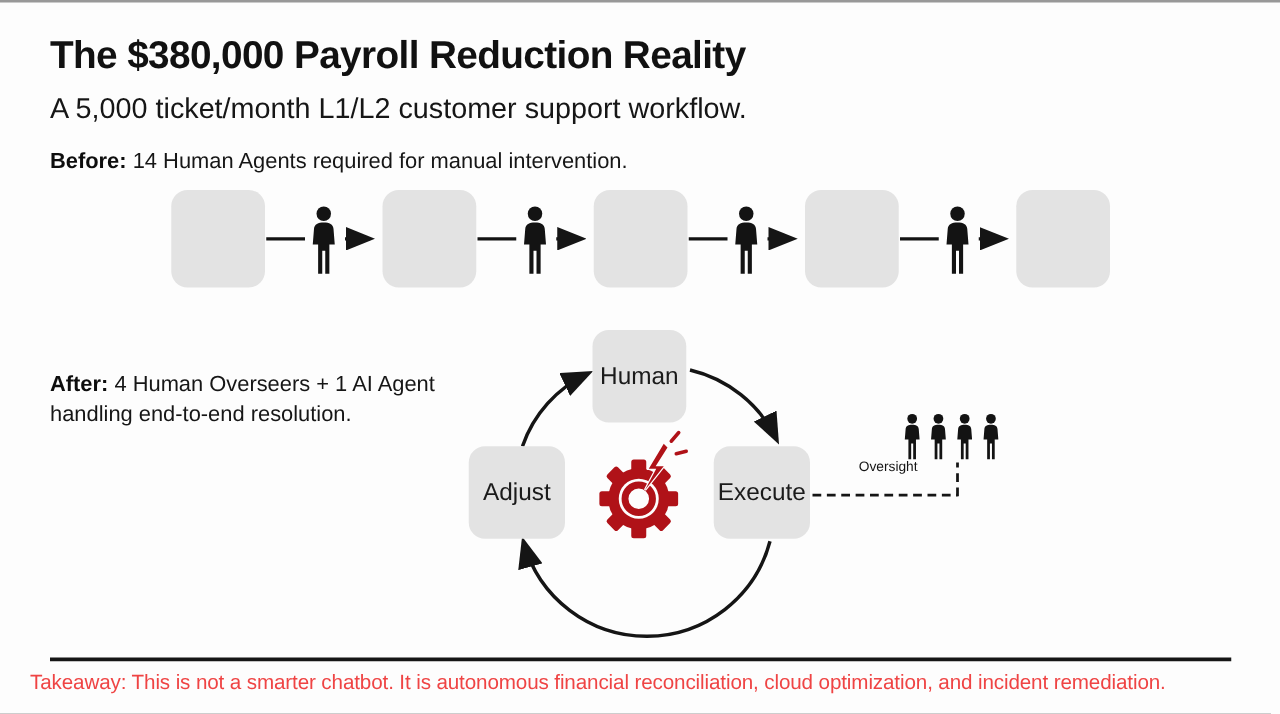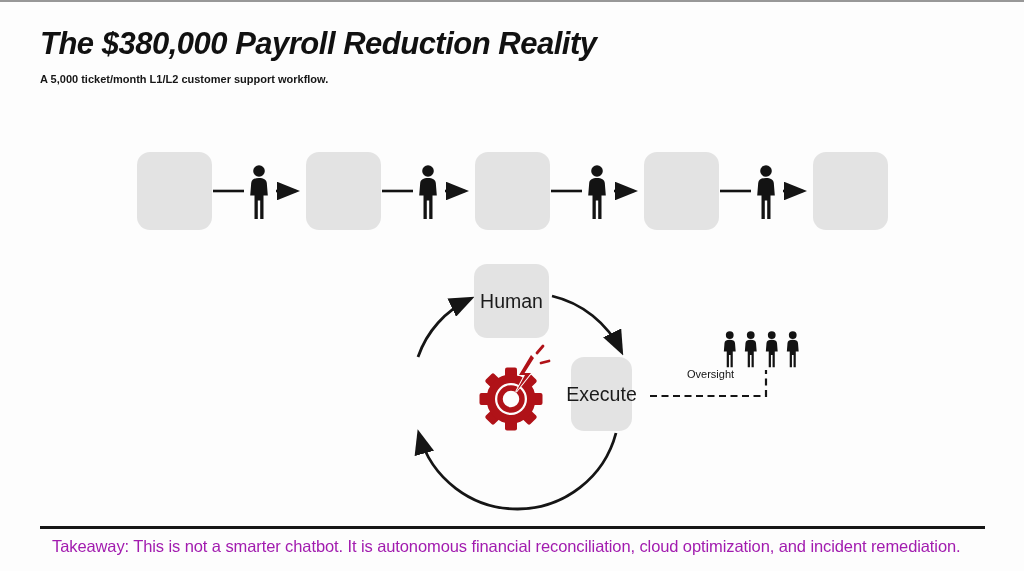--- a/index.html
+++ b/index.html
@@ -2,22 +2,22 @@
 <html><head>
 <meta charset="utf-8">
 <style>
   html,body{margin:0;padding:0;background:#888;}
   .canvas{
     position:relative;width:1024px;height:571px;margin:0 auto;
     background:#fdfdfd;overflow:hidden;
     font-family:"Liberation Sans","DejaVu Sans",sans-serif;color:#111;
   }
   .top-edge{position:absolute;top:0;left:0;right:0;height:2px;background:rgba(28,28,28,.45);}
-  .title{position:absolute;left:40px;top:26px;font-size:31px;font-weight:700;letter-spacing:-.5px;font-style:italic;}
-  .subtitle{position:absolute;left:40px;top:73px;font-size:11px;color:#161616;font-weight:bold;}
+  .title{position:absolute;left:40px;top:26px;font-size:31px;font-weight:700;letter-spacing:-.5px;}
+  .subtitle{position:absolute;left:40px;top:73px;font-size:23px;color:#161616;}
   .phase-line{position:absolute;left:40px;font-size:17.5px;color:#161616;}
   .phase-line b{font-weight:700;color:#0d0d0d;}
   #before-line{top:118px;}
   #after-line{top:295px;width:332px;line-height:24px;}
 
   
   .flow-row{position:absolute;left:137px;top:152px;width:751px;height:78px;display:flex;align-items:stretch;}
   .flow-box{flex:none;width:75px;height:78px;background:#e3e3e3;border-radius:13px;}
   .connector{flex:none;display:block;}
   .connector .ln{stroke:#131313;stroke-width:2.6;}
@@ -32,27 +32,27 @@
   .spark-ray{stroke:#b01218;stroke-width:2.8;stroke-linecap:round;}
   .bolt{fill:#b01218;stroke:#fdfdfd;stroke-width:2;paint-order:stroke;}
 
   .cycle-box{
     position:absolute;background:#e3e3e3;border-radius:13px;
     display:flex;align-items:center;justify-content:center;
     font-size:19.5px;color:#1b1b1b;
   }
   #plan-box{left:474px;top:264px;width:75px;height:74px;}
   #adjust-box{left:375px;top:357px;width:77px;height:74px;}
-  #execute-box{left:571px;top:357px;width:61px;height:74px;}
+  #execute-box{left:571px;top:357px;width:77px;height:74px;}
 
   .oversight-label{position:absolute;left:687px;top:368px;font-size:11px;color:#141414;}
   .oversight-team{position:absolute;left:721px;top:331px;display:flex;gap:3.5px;}
 
   .divider{position:absolute;left:40px;top:526px;width:945px;height:3px;background:#161616;}
-  .takeaway{position:absolute;left:52px;top:537px;font-size:16.5px;color:#a21caf;white-space:nowrap;letter-spacing:-.1px;}
+  .takeaway{position:absolute;left:24px;top:537px;font-size:16.5px;color:#ef4444;white-space:nowrap;letter-spacing:-.1px;}
   .defs-svg{position:absolute;width:0;height:0;}
 </style>
 </head>
 <body>
 
 <div class="canvas">
   <div class="top-edge"></div>
 
   <svg class="defs-svg" aria-hidden="true">
     <defs>
@@ -62,20 +62,24 @@
       </g>
       <marker id="arrowhead" viewBox="0 0 10 8" refX="8" refY="4" markerWidth="9" markerHeight="7.2" orient="auto-start-reverse">
         <path d="M0 0 L10 4 L0 8 Z" fill="#151515"></path>
       </marker>
     </defs>
   </svg>
 
   <div class="title">The $380,000 Payroll Reduction Reality</div>
   <div class="subtitle">A 5,000 ticket/month L1/L2 customer support workflow.</div>
 
+  <div id="before-line" class="phase-line">
+    <b>Before:</b>
+    <span>14 Human Agents required for manual intervention.</span>
+  </div>
 
   <div class="flow-row">
       <div class="flow-box"></div>
       <svg class="connector" width="94" height="78" viewBox="0 0 94 78">
         <line class="ln" x1="1" y1="39" x2="32" y2="39"></line>
         <use href="#person-shape" transform="translate(34 13)"></use>
         <line class="ln" x1="64" y1="39" x2="83.5" y2="39" marker-end="url(#arrowhead)"></line>
       </svg>
       <div class="flow-box"></div>
       <svg class="connector" width="94" height="78" viewBox="0 0 94 78">
@@ -91,20 +95,24 @@
       </svg>
       <div class="flow-box"></div>
       <svg class="connector" width="94" height="78" viewBox="0 0 94 78">
         <line class="ln" x1="1" y1="39" x2="32" y2="39"></line>
         <use href="#person-shape" transform="translate(34 13)"></use>
         <line class="ln" x1="64" y1="39" x2="83.5" y2="39" marker-end="url(#arrowhead)"></line>
       </svg>
       <div class="flow-box"></div>
     </div>
 
+  <div id="after-line" class="phase-line">
+    <b>After:</b>
+    <span>4 Human Overseers + 1 AI Agent handling end-to-end resolution.</span>
+  </div>
 
   <svg class="diagram-svg" viewBox="0 0 1024 571">
     <g>
       <path class="arc" d="M418 357 A100 100 0 0 1 470 299" marker-end="url(#arrowhead)"></path>
       <path class="arc" d="M552 296 A103 103 0 0 1 621 351" marker-end="url(#arrowhead)"></path>
       <path class="arc" d="M616 433 A102 102 0 0 1 419 434" marker-end="url(#arrowhead)"></path>
     </g>
     <g>
       <line class="dash" x1="650" y1="396" x2="766" y2="396"></line>
       <line class="dash" x1="766" y1="397" x2="766" y2="370"></line>
@@ -126,20 +134,21 @@
         <circle class="gear-ring" r="11"></circle>
       </g>
       <path class="bolt" d="M531 355 L519 375 L525 375 L516 392 L531 373 L524.5 373 L534 358 Z"></path>
       <line class="spark-ray" x1="537" y1="353" x2="543" y2="346"></line>
       <line class="spark-ray" x1="541" y1="363" x2="549" y2="361"></line>
     </g>
   </svg>
 
   <div id="plan-box" class="cycle-box">Human</div>
   <div id="execute-box" class="cycle-box">Execute</div>
+  <div id="adjust-box" class="cycle-box">Adjust</div>
 
   <div class="oversight-label">Oversight</div>
   <div class="oversight-team">
       <svg width="17.5" height="37" viewBox="0 0 26 55">
         <use href="#person-shape"></use>
       </svg>
       <svg width="17.5" height="37" viewBox="0 0 26 55">
         <use href="#person-shape"></use>
       </svg>
       <svg width="17.5" height="37" viewBox="0 0 26 55">

